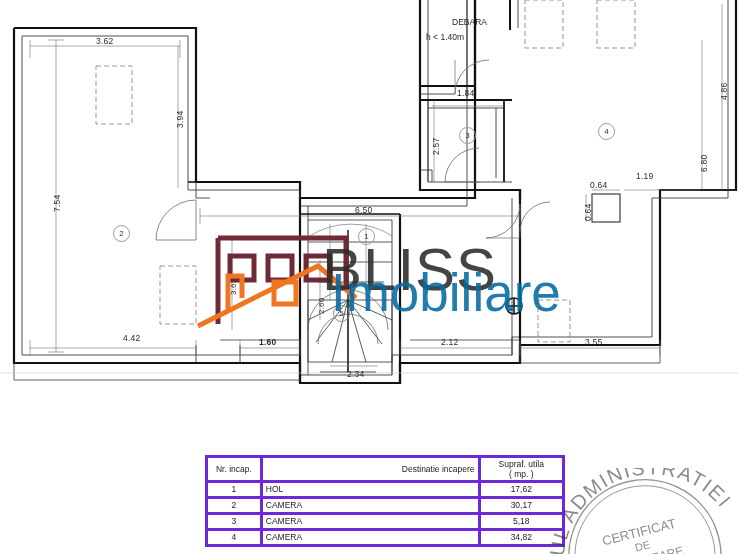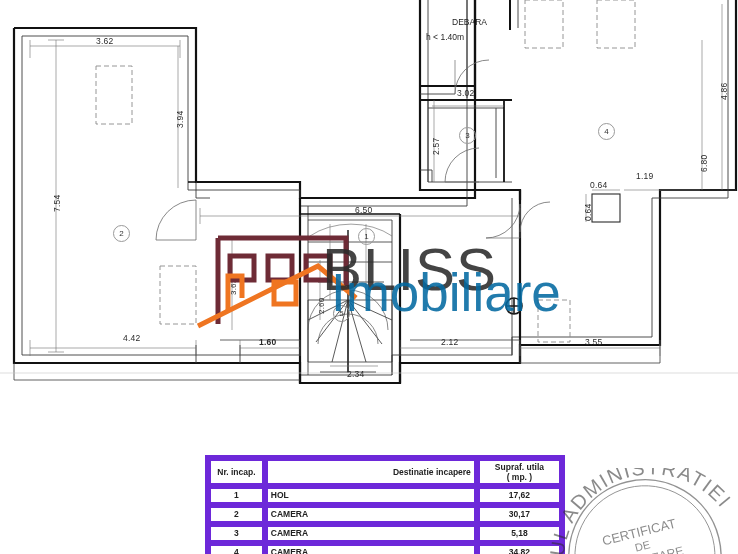--- a/index.html
+++ b/index.html
@@ -18,21 +18,21 @@
   #wm{position:absolute;left:196px;top:222px;width:345px;height:110px;}
   #wm .txt1{position:absolute;left:126px;top:-6px;font-size:60px;
             color:#2b2b2b;opacity:.88;letter-spacing:1px;line-height:1;margin-top:24px;}
   #wm .txt2{position:absolute;left:135px;top:44px;font-size:53px;
             color:#0369a1;opacity:.88;letter-spacing:0px;line-height:1;}
   #wm svg{position:absolute;left:0;top:0;}
 
   
   #tbl{position:absolute;left:205px;top:455px;width:360px;
        border-collapse:collapse;font-size:8.5px;color:#222;}
-  #tbl td,#tbl th{border:6px solid #6d28d9;padding:1px 3px;font-weight:bold;
+  #tbl td,#tbl th{border:3px solid #6d28d9;padding:1px 3px;font-weight:normal;
                   height:11px;line-height:11px;}
   #tbl th{text-align:center;font-size:8.5px;line-height:10px;height:20px;}
   .c-nr{width:48px;text-align:center;}
   .c-ds{width:225px;text-align:left;padding-left:8px;}
   .c-sf{width:80px;text-align:center;}
   .totrow td{text-align:center;}
 
   
   #stamp{position:absolute;left:548px;top:468px;width:190px;height:86px;
          overflow:hidden;opacity:.55;}
@@ -195,21 +195,21 @@
 <div class="dim vert" style="left:175px;top:128px;">3.94</div>
 <div class="dim vert" style="left:52px;top:212px;">7.54</div>
 <div class="dim" style="left:123px;top:333px;">4.42</div>
 <div class="dim" style="left:355px;top:205px;">6.50</div>
 <div class="dim vert" style="left:229px;top:295px;font-size:8px;">3.63</div>
 <div class="dim vert" style="left:317px;top:314px;font-size:8px;">2.60</div>
 <div class="dim" style="left:347px;top:369px;">2.34</div>
 <div class="dim" style="left:259px;top:337px;font-weight:bold;">1.60</div>
 <div class="dim" style="left:441px;top:337px;">2.12</div>
 <div class="dim" style="left:585px;top:337px;">3.55</div>
-<div class="dim" style="left:457px;top:88px;">3.02</div>
+<div class="dim" style="left:457px;top:88px;">1.84</div>
 <div class="dim vert" style="left:431px;top:155px;">2.57</div>
 <div class="dim vert" style="left:719px;top:100px;">4.86</div>
 <div class="dim vert" style="left:699px;top:172px;">6.80</div>
 <div class="dim" style="left:590px;top:180px;">0.64</div>
 <div class="dim vert" style="left:583px;top:221px;">0.64</div>
 <div class="dim" style="left:636px;top:171px;">1.19</div>
 
 <div class="lbl" style="left:452px;top:17px;">DEBARA</div>
 <div class="lbl" style="left:426px;top:32px;">h &lt; 1.40m</div>
 

